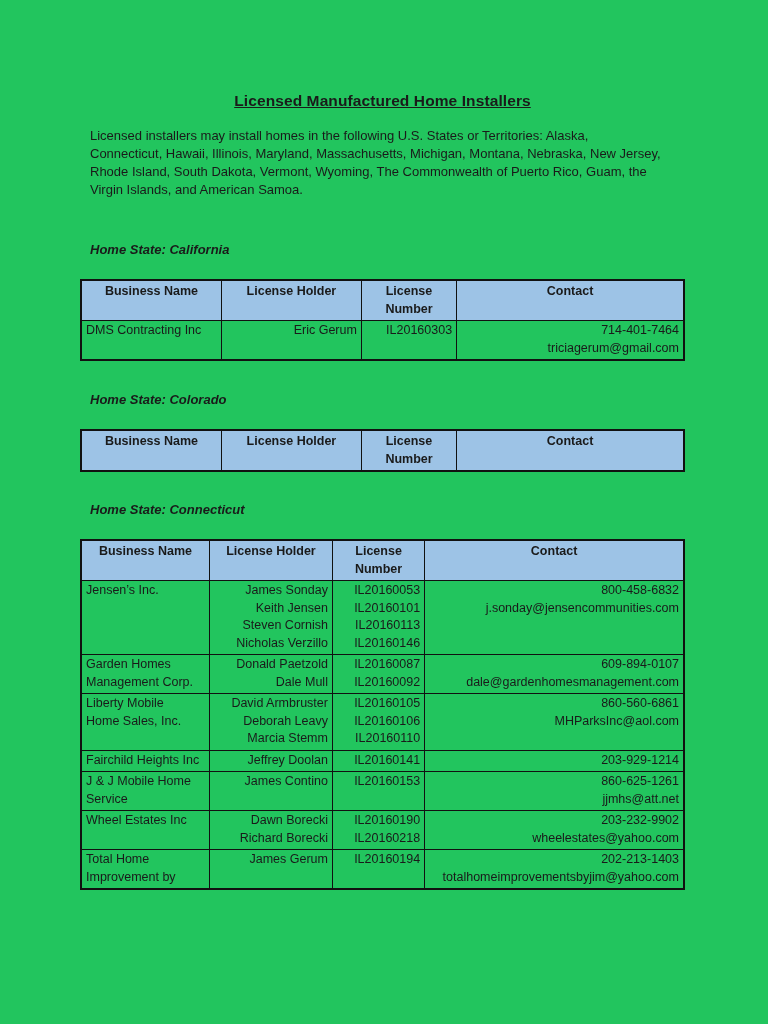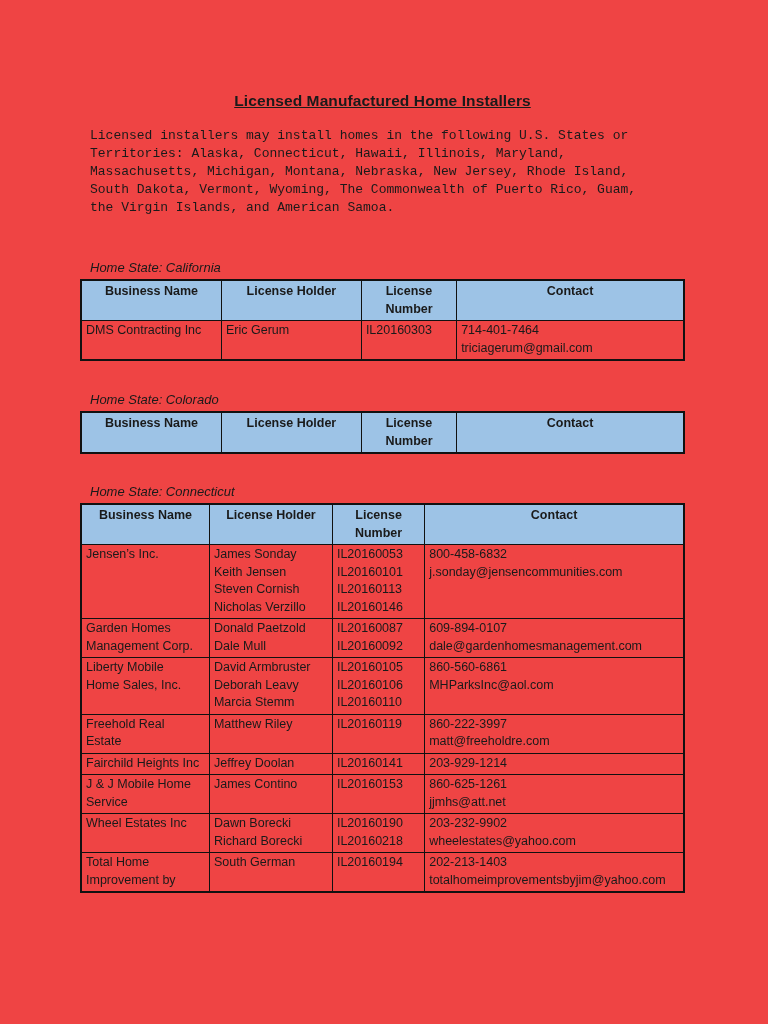--- a/index.html
+++ b/index.html
@@ -1,74 +1,73 @@
 <!DOCTYPE html>
 <html><head>
 <meta charset="utf-8">
 <style>
   * { margin: 0; padding: 0; box-sizing: border-box; }
   html, body { background: #e9e9e9; }
   .page {
     position: relative;
     width: 768px;
     height: 1024px;
-    background: #ef4444;
+    background: #22c55e;
     font-family: "Liberation Sans", sans-serif;
     color: #1a1a1a;
     padding: 92px 83px 16px 80px;
     overflow: hidden;
     margin: 0 auto;
   }
   .doc-title {
     text-align: center;
     font-size: 15.5px;
     font-weight: bold;
     text-decoration: underline;
     letter-spacing: 0.1px;
     margin-bottom: 17px;
   }
   .intro {
     margin-left: 10px;
     width: 572px;
     font-size: 13px;
     line-height: 18px;
-    font-family: Liberation Mono, monospace;
   }
   .section-heading {
     margin-left: 10px;
     font-size: 13px;
-    font-weight: normal;
+    font-weight: bold;
     font-style: italic;
   }
   .sec-california .section-heading { margin-top: 43px; }
   .sec-colorado   .section-heading { margin-top: 31px; }
   .sec-connecticut .section-heading { margin-top: 30px; }
   table.installers {
     width: 605px;
     border-collapse: collapse;
     border: 2px solid #111111;
-    margin-top: 4px;
+    margin-top: 22px;
     table-layout: fixed;
     font-size: 12.5px;
   }
   table.installers th, table.installers td {
     border: 1px solid #111111;
     vertical-align: top;
     line-height: 17.5px;
     padding: 1px 4px 2px 4px;
   }
   table.installers th {
     background: #9DC3E6;
     font-weight: bold;
     text-align: center;
     padding-top: 2px;
     height: 37px;
   }
   td.cell-business { text-align: left; }
-  td.cell-holder, td.cell-license, td.cell-contact { text-align: left; }
+  td.cell-holder, td.cell-license, td.cell-contact { text-align: right; }
   
   .cols-a .col1 { width: 23.3%; }
   .cols-a .col2 { width: 23.2%; }
   .cols-a .col3 { width: 15.8%; }
   .cols-a .col4 { width: 37.7%; }
   
   .cols-b .col1 { width: 21.3%; }
   .cols-b .col2 { width: 20.4%; }
   .cols-b .col3 { width: 15.3%; }
   .cols-b .col4 { width: 43.0%; }
@@ -213,36 +212,20 @@
               <div>IL20160106</div>
               <div>IL20160110</div>
             </td>
             <td class="cell-contact">
               <div>860-560-6861</div>
               <div>MHParksInc@aol.com</div>
             </td>
           </tr>
           <tr>
             <td class="cell-business">
-              <div>Freehold Real</div>
-              <div>Estate</div>
-            </td>
-            <td class="cell-holder">
-              <div>Matthew Riley</div>
-            </td>
-            <td class="cell-license">
-              <div>IL20160119</div>
-            </td>
-            <td class="cell-contact">
-              <div>860-222-3997</div>
-              <div>matt@freeholdre.com</div>
-            </td>
-          </tr>
-          <tr>
-            <td class="cell-business">
               <div>Fairchild Heights Inc</div>
             </td>
             <td class="cell-holder">
               <div>Jeffrey Doolan</div>
             </td>
             <td class="cell-license">
               <div>IL20160141</div>
             </td>
             <td class="cell-contact">
               <div>203-929-1214</div>
@@ -280,21 +263,21 @@
               <div>203-232-9902</div>
               <div>wheelestates@yahoo.com</div>
             </td>
           </tr>
           <tr>
             <td class="cell-business">
               <div>Total Home</div>
               <div>Improvement by</div>
             </td>
             <td class="cell-holder">
-              <div>South German</div>
+              <div>James Gerum</div>
             </td>
             <td class="cell-license">
               <div>IL20160194</div>
             </td>
             <td class="cell-contact">
               <div>202-213-1403</div>
               <div>totalhomeimprovementsbyjim@yahoo.com</div>
             </td>
           </tr>
         </tbody>

